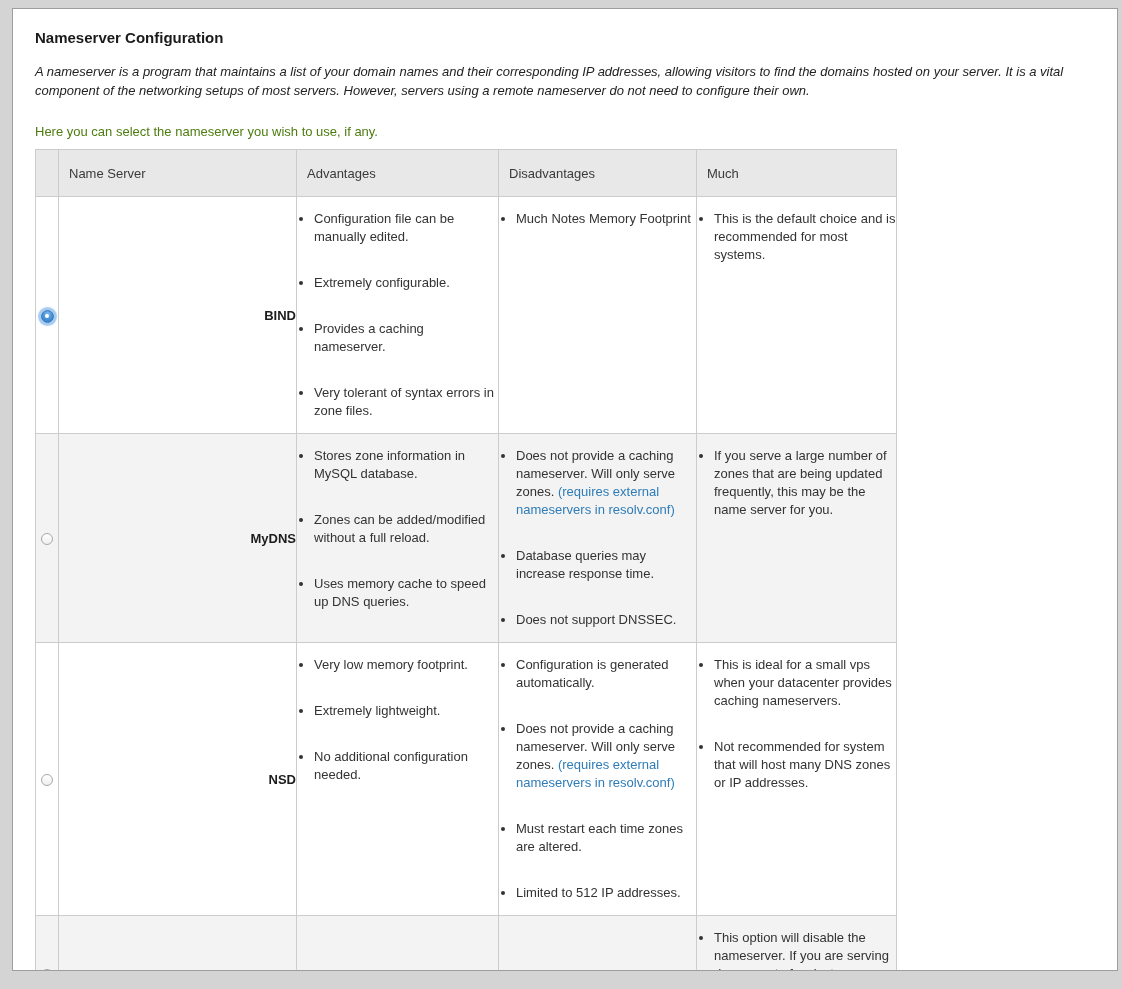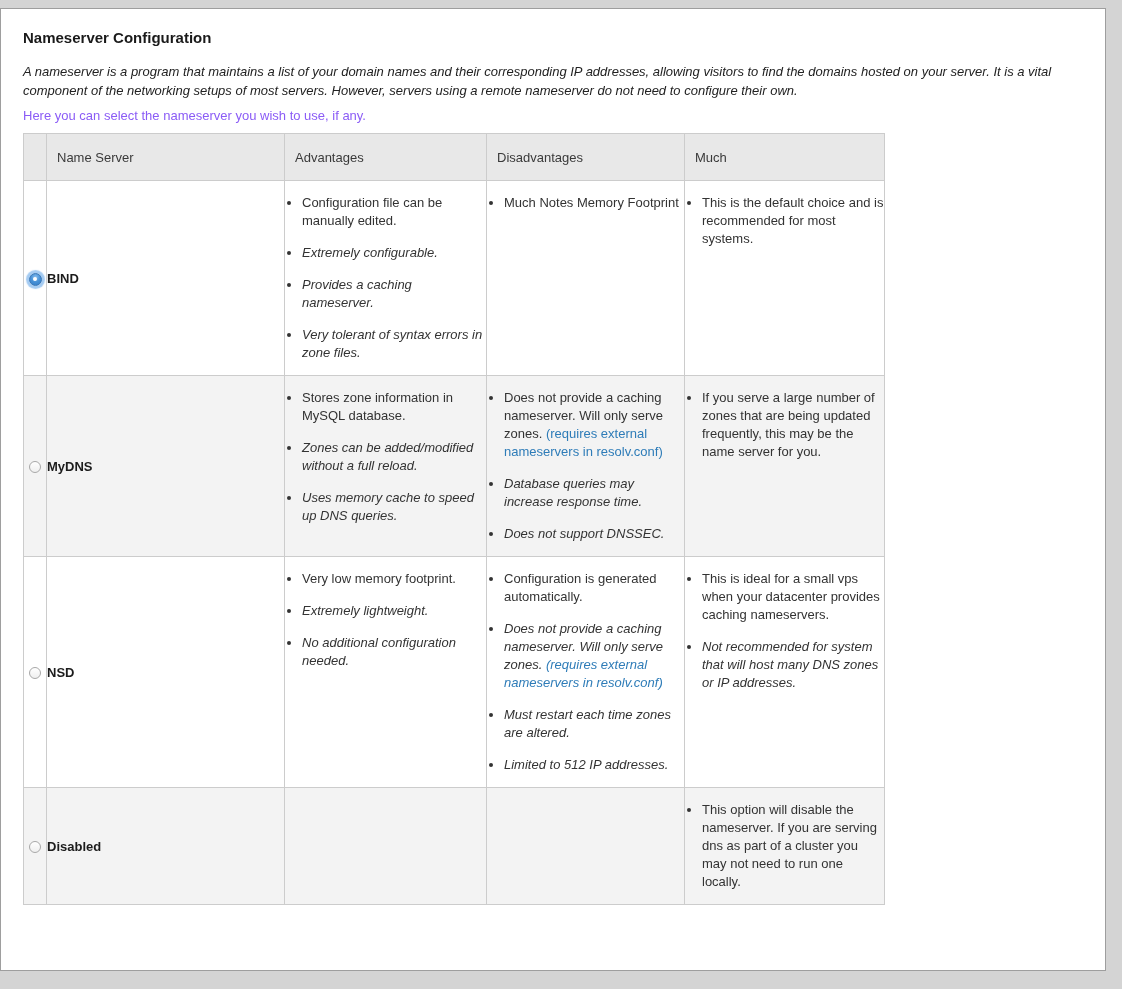--- a/index.html
+++ b/index.html
@@ -11,42 +11,42 @@
   *{box-sizing:border-box;margin:0;padding:0;}
   html,body{width:1122px;height:989px;}
   body{
     background:#d4d4d4;
     font-family:"Liberation Sans","DejaVu Sans",sans-serif;
     font-size:13px;
     color:#333;
   }
   .card{
     position:absolute;
-    left:0; top:8px;
+    left:12px; top:8px;
     width:1106px; height:963px;
     background:#ffffff;
     border:1px solid #9e9e9e;
     padding:12px 20px 0 16px;
     overflow:hidden;
   }
   h1.page-title{
     font-size:15px;
     font-weight:bold;
     color:#1a1a1a;
     margin:8px 0 14px 6px;
   }
   p.intro{
     font-style:italic;
     color:#222;
     line-height:19px;
     margin:16px 2px 0 6px;
   }
   p.hint{
-    margin:8px 0 10px 6px;
-    color:#8b5cf6;
+    margin:24px 0 10px 6px;
+    color:#4d7c0f;
   }
   table.ns-table{
     border-collapse:collapse;
     table-layout:fixed;
     margin-left:6px;
     width:861px;
   }
   table.ns-table, table.ns-table th, table.ns-table td{
     border:1px solid var(--border-col);
   }
@@ -62,37 +62,37 @@
   tbody td{
     vertical-align:middle;
     padding:13px 0;
   }
   tbody tr.alt td{background:var(--alt-row-bg);}
   td.radio-cell{
     padding:0;
     text-align:center;
   }
   td.name-cell{
-    text-align:left;
+    text-align:right;
     font-weight:bold;
     color:#1c1c1c;
   }
   td.list-cell{
     vertical-align:top;
   }
   td.list-cell ul{
     margin:0;
     padding-left:17px;
     list-style:disc outside;
   }
   td.list-cell li{
     line-height:18px;
     color:#333;
   }
-  td.list-cell li + li{margin-top:14px;font-style:italic;}
+  td.list-cell li + li{margin-top:28px;}
   td.list-cell a{
     color:var(--link-color);
     text-decoration:none;
   }
   .radio{
     display:inline-block;
     width:12px;height:12px;
     border-radius:50%;
     border:1px solid #a8a8a8;
     background:linear-gradient(#ffffff,#efefef);

